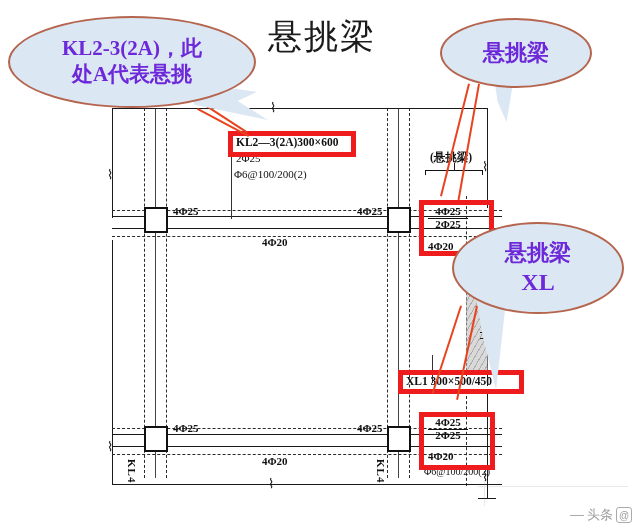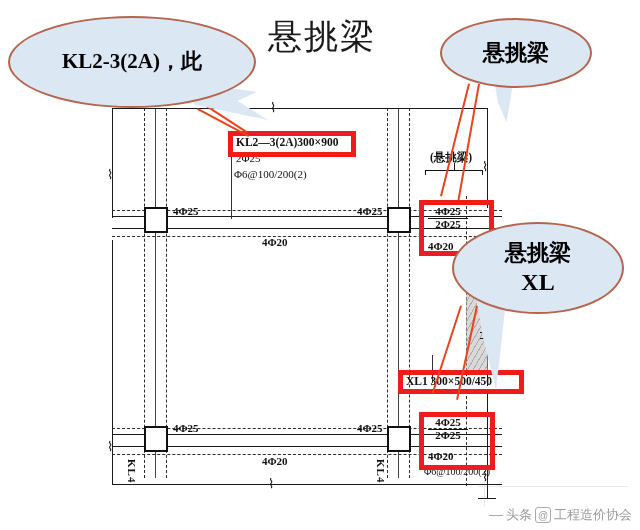--- a/index.html
+++ b/index.html
@@ -37,21 +37,21 @@
   .bubble {
     position: absolute;
     background: #dbe7f3;
     border: 2px solid #b5654e;
     border-radius: 50%;
     display: flex;
     flex-direction: column;
     align-items: center;
     justify-content: center;
     text-align: center;
-    color: #000000;
+    color: #6d28d9;
     font-family: "Liberation Serif", serif;
     font-weight: bold;
     box-sizing: border-box;
   }
   .bubble-line { display: block; white-space: nowrap; }
 
   #bubble-kl2 {
     left: 8px;
     top: 16px;
     width: 248px;
@@ -314,21 +314,21 @@
     <div class="rebar-label" style="left:357px; top:422px;">4Φ25</div>
     <div class="rebar-label" style="left:262px; top:455px;">4Φ20</div>
 
     <div class="ln ln-h" style="left:112px; top:484px; width:390px;"></div>
     <div class="break-sym" style="left:268px; top:477px;">⌇</div>
 
     <div class="vlabel" style="left:126px; top:459px;">KL4</div>
     <div class="vlabel" style="left:375px; top:459px;">KL4</div>
 
     <div class="ln ln-v" style="left:231px; top:157px; height:62px; background:#333;"></div>
-    <div class="beam-note note-strong" style="left:236px; top:136px;">KL2—3(2A)300×900</div>
+    <div class="beam-note note-strong" style="left:236px; top:136px;">KL2—3(2A)300×600</div>
     <div class="beam-note" style="left:236px; top:152px;">2Φ25</div>
     <div class="beam-note" style="left:234px; top:168px;">Φ6@100/200(2)</div>
 
     <div class="beam-note note-strong" style="left:430px; top:150px;">(悬挑梁)</div>
     <div class="brace" style="left:425px; top:170px; width:58px;"></div>
     <div class="ln ln-v" style="left:454px; top:163px; height:8px;"></div>
 
     <div class="stack-note" style="left:428px; top:206px; width:40px;">
       <span class="top">4Φ25</span>
       <span>2Φ25</span>
@@ -368,32 +368,32 @@
 
   <div class="arrow-line" style="left:462px; top:306px; width:92px; transform:rotate(108deg);"></div>
   <div class="arrow-line" style="left:478px; top:306px; width:96px; transform:rotate(102deg);"></div>
 
   <div class="tail" id="tail-kl2"></div>
   <div class="tail" id="tail-top"></div>
   <div class="tail" id="tail-xl"></div>
 
   <div class="bubble" id="bubble-kl2">
     <span class="bubble-line">KL2-3(2A)，此</span>
+    <span class="bubble-line">处A代表悬挑</span>
   </div>
 
   <div class="bubble" id="bubble-xuantiao-top">
     <span class="bubble-line">悬挑梁</span>
   </div>
 
   <div class="bubble" id="bubble-xuantiao-xl">
     <span class="bubble-line">悬挑梁</span>
     <span class="bubble-line" style="font-size:24px;">XL</span>
   </div>
 
   <div class="wm-faint"></div>
   <div id="watermark">
     <span class="wm-dash"></span>
     <span>头条</span>
     <span class="wm-at">@</span>
-    <span>工程造价协会</span>
   </div>
 
 </div>
 
 </body></html>

